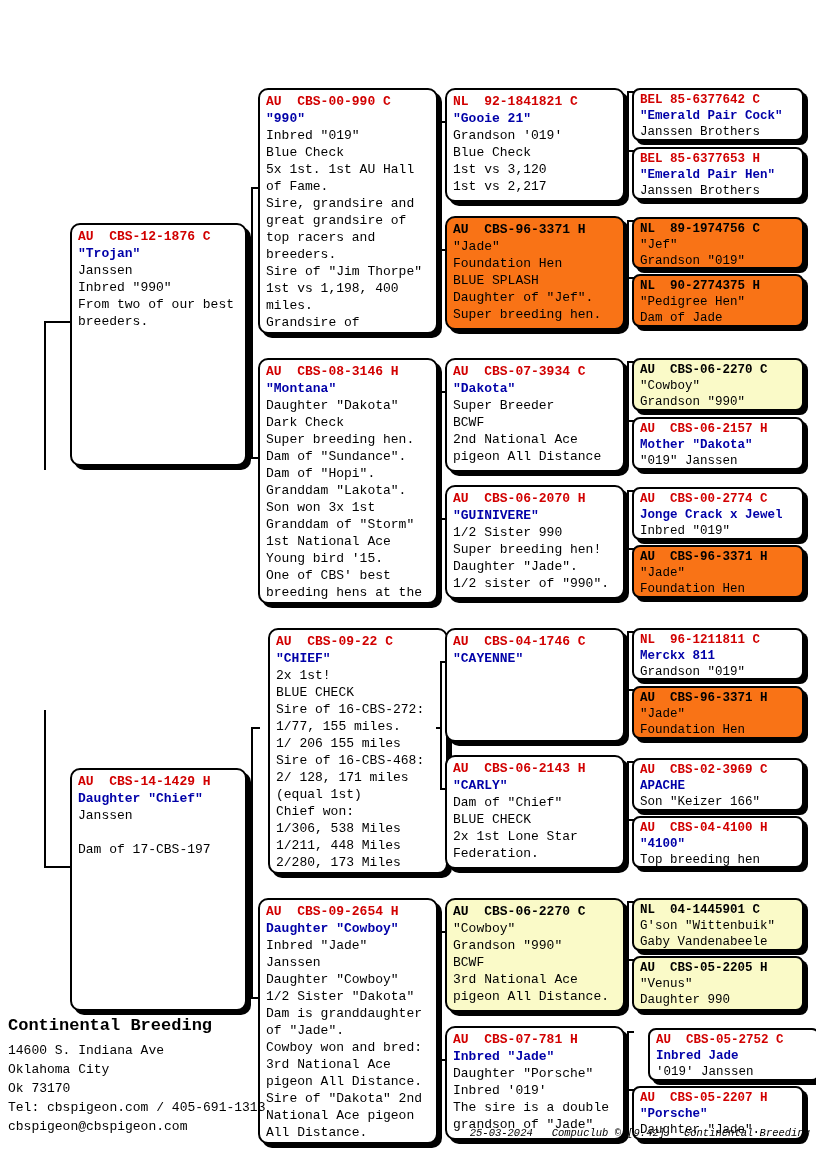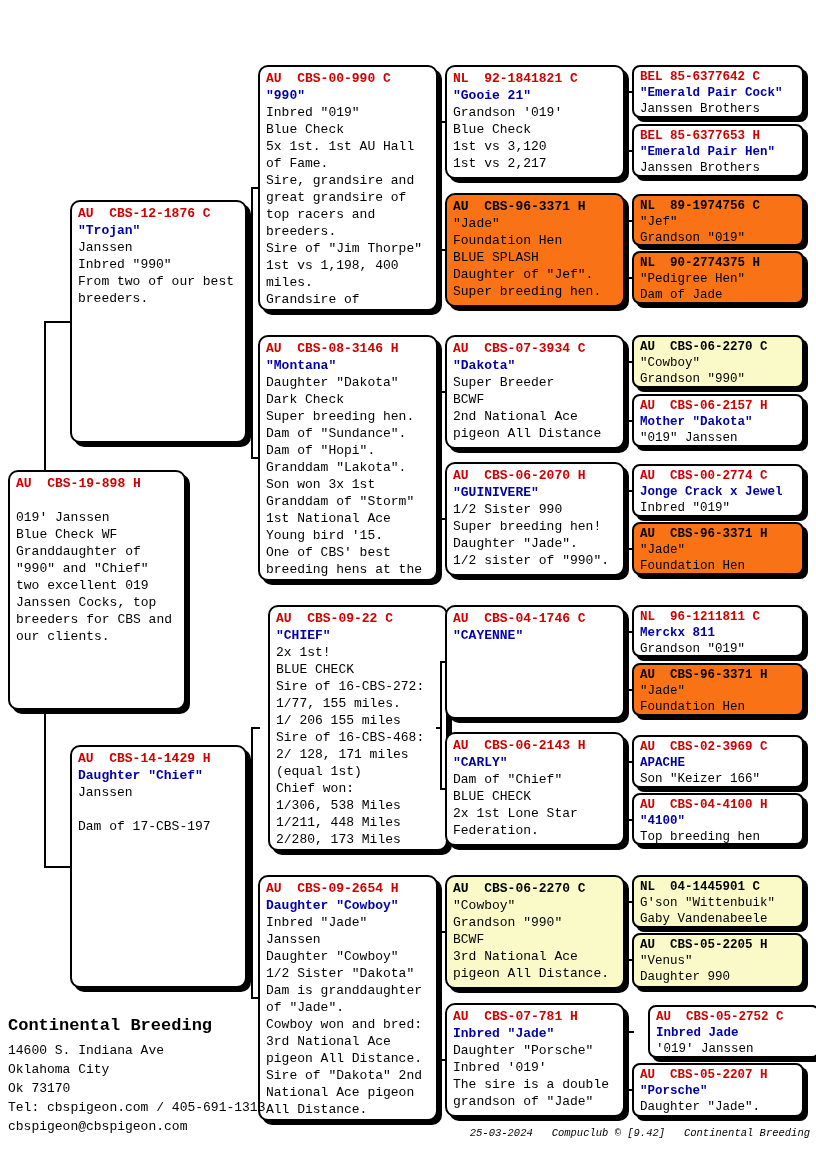--- a/index.html
+++ b/index.html
@@ -10,21 +10,21 @@
   }
   #title {
     position:absolute; top:6px; left:0; width:816px; text-align:center;
     font-family:"Liberation Sans","DejaVu Sans",sans-serif;
     font-size:21px; color:#000; white-space:pre;
   }
   .box {
     position:absolute; box-sizing:border-box; background:#fff;
     border:2px solid #000; border-radius:10px;
     box-shadow:4px 4px 0 #000;
-    padding:3px 6px; font-size:13px; line-height:17px; overflow:hidden;
+    padding:3px 6px; font-size:13px; line-height:17px; overflow:hidden;margin-top:23px;
   }
   .box .hdr { color:#d10000; font-weight:bold; white-space:pre; }
   .box .nm  { color:#0000a8; font-weight:bold; white-space:pre; }
   .box .bd  { color:#000; white-space:pre-wrap; }
   .box.pink   { background:#f97316; }
   .box.yellow { background:#fafac8; }
   .box.pink .hdr, .box.yellow .hdr { color:#000; }
   .box.pink .nm,  .box.yellow .nm  { color:#000; font-weight:normal; }
   .box.small { font-size:12.5px; line-height:16.2px; padding:2px 6px; border-radius:8px; }
   .line { position:absolute; background:#000; }
@@ -39,32 +39,20 @@
     position:absolute; right:6px; top:1127px; font-size:10.5px; font-style:italic;
     color:#000; white-space:pre;
   }
 </style>
 </head>
 <body>
 
 <div id="page">
 
 
-  <div class="box" style="left:8px;top:470px;width:178px;height:240px">
-    <div class="hdr">AU  CBS-19-898 H</div>
-    <div class="bd">
-019' Janssen
-Blue Check WF
-Granddaughter of
-"990" and "Chief"
-two excellent 019
-Janssen Cocks, top
-breeders for CBS and
-our clients.</div>
-  </div>
 
   <div class="box" style="left:70px;top:200px;width:177px;height:243px">
     <div class="hdr">AU  CBS-12-1876 C</div>
     <div class="nm">"Trojan"</div>
     <div class="bd">Janssen
 Inbred "990"
 From two of our best
 breeders.</div>
   </div>
   <div class="box" style="left:70px;top:745px;width:177px;height:243px">

